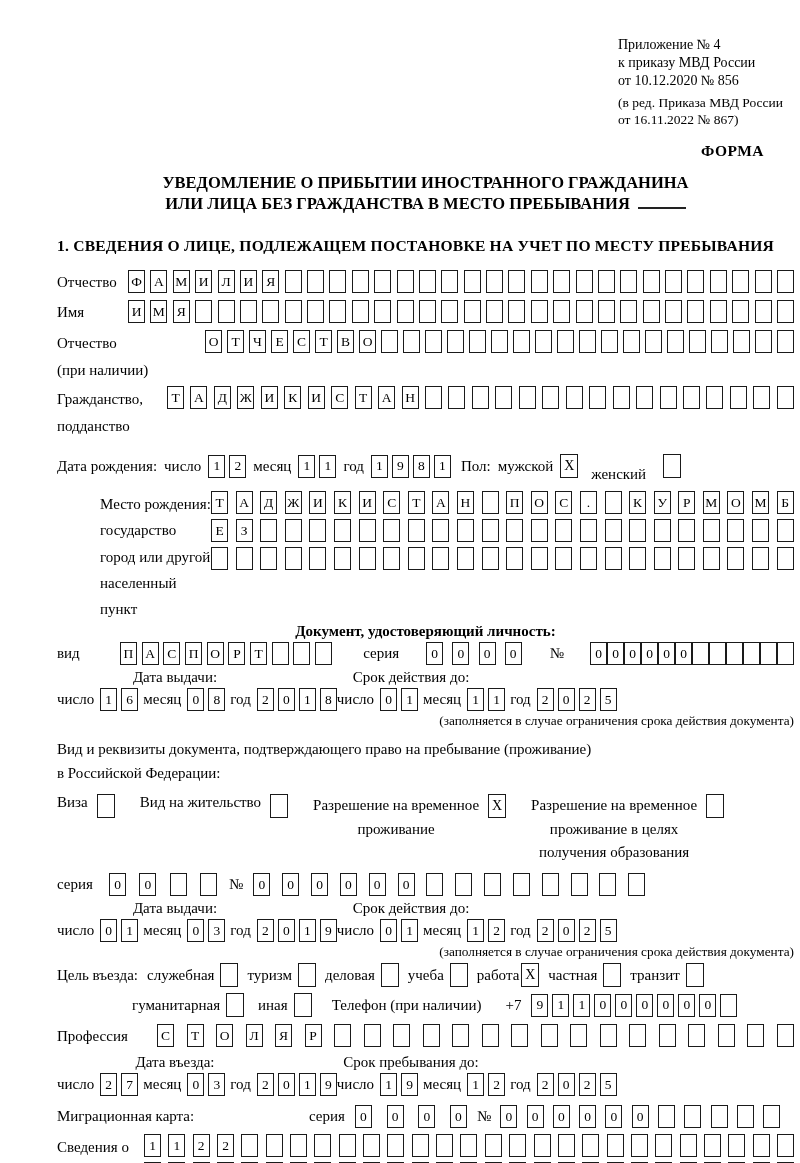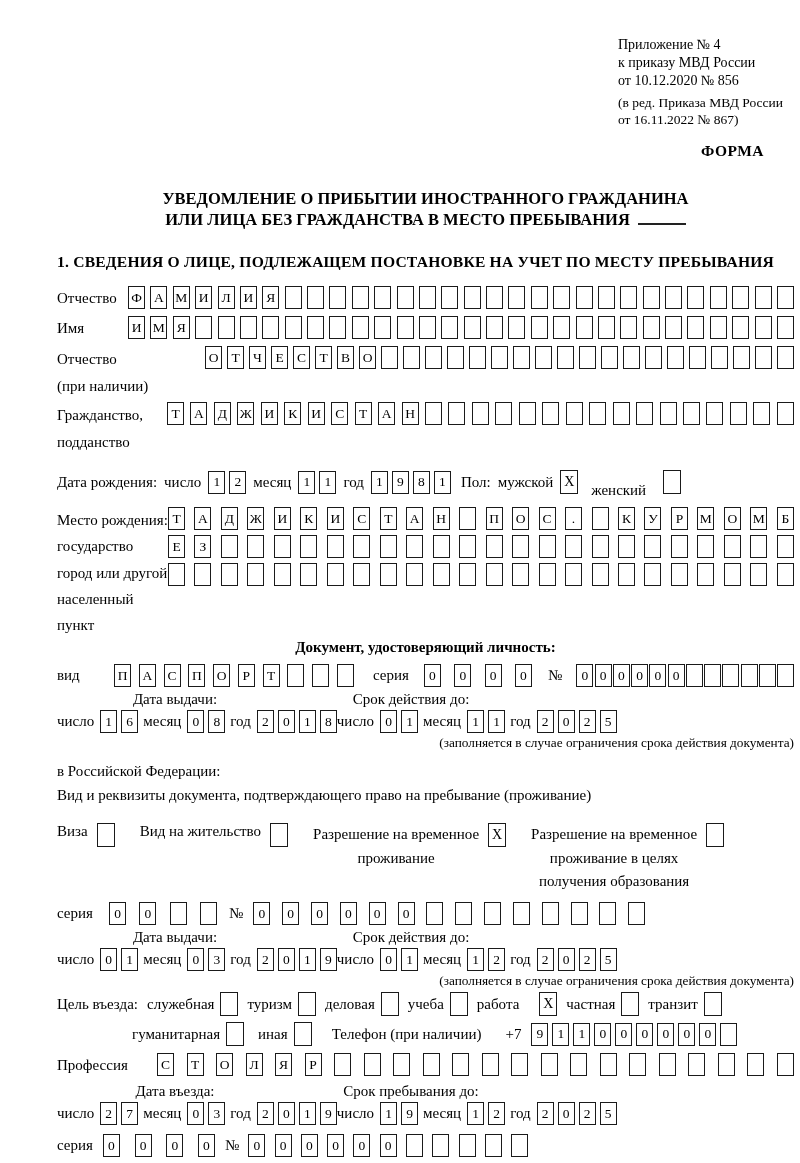--- a/index.html
+++ b/index.html
@@ -6,21 +6,21 @@
   .page{
     width:800px;height:1163px;margin:0 auto;background:#ffffff;color:#000;
     font-family:"Liberation Serif","DejaVu Serif",serif;font-size:15px;
     box-sizing:border-box;padding:36px 6px 0 57px;position:relative;overflow:hidden;
   }
   
   .hdr{margin-left:561px;font-size:14px;line-height:1.3;}
   .hdr .amend{margin-top:3px;font-size:13.5px;}
   .forma{margin-top:13px;margin-right:30px;text-align:right;font-weight:bold;font-size:15.5px;letter-spacing:.5px;}
   
-  .title{margin-top:28px;text-align:center;font-weight:bold;font-size:16.5px;line-height:1.32;}
+  .title{margin-top:12px;text-align:center;font-weight:bold;font-size:16.5px;line-height:1.32;}
   .blankline{display:inline-block;width:48px;border-bottom:2px solid #222;height:14px;margin-left:8px;}
   .sect{margin-top:22px;font-weight:bold;font-size:15.6px;letter-spacing:.2px;white-space:nowrap;}
   
   .frow{display:flex;align-items:flex-start;}
   .lbl{flex:none;line-height:1.25;}
   .lbl2{flex:none;line-height:1.8;}
   .boxes{display:flex;justify-content:space-between;min-height:23px;}
   .grow{flex:1;}
   .cell{
     box-sizing:border-box;flex:none;width:17px;height:23px;border:1.7px solid #1a1a1a;
@@ -32,21 +32,21 @@
     box-sizing:border-box;flex:none;width:18px;height:24px;border:1.7px solid #1a1a1a;
     display:inline-flex;align-items:center;justify-content:center;font-size:14px;background:#fff;
   }
   .center-bold{font-weight:bold;text-align:center;}
   .dhead{width:472px;display:flex;font-size:15px;}
   .dhead span{flex:1;text-align:center;}
   .daterow{width:472px;display:flex;justify-content:space-between;align-items:center;}
   .dg{display:inline-flex;align-items:center;gap:5px;}
   .dg .dlbl{margin-right:1px;}
   .note{font-size:13.3px;text-align:right;margin-top:2px;}
-  .optrow{display:flex;align-items:flex-start;gap:25px;margin-top:16px;}
+  .optrow{display:flex;align-items:flex-start;gap:25px;margin-top:9px;}
   .opt{display:inline-flex;align-items:flex-start;gap:9px;}
   .optlines{display:inline-flex;flex-direction:column;align-items:center;line-height:1.55;}
   .pair{display:inline-flex;align-items:center;gap:6px;}
   .prow{display:flex;align-items:center;gap:10px;}
   .lblcol div{line-height:1.75;}
   .boxcol .boxes{margin-bottom:5px;}
 </style>
 </head>
 <body>
 
@@ -236,21 +236,21 @@
         <span class="cell">8</span>
         <span class="cell">1</span>
       </span>
     <span style="margin-left:3px;">Пол:</span>
     <span>мужской</span>
     <span class="cb">X</span>
     <span style="margin-left:6px;margin-top:17px;">женский</span>
     <span class="cb" style="margin-left:10px;"></span>
   </div>
 
-  <div class="frow" style="margin-top:8px;">
+  <div class="frow" style="margin-top:8px;margin-left:43px;">
     <div class="lblcol" style="width:111px;">
       <div style="white-space:nowrap;">Место рождения:</div>
       <div>государство</div>
       <div>город или другой</div>
       <div>населенный пункт</div>
     </div>
     <div class="boxcol grow">
       <div class="boxes">
           <span class="cell">Т</span>
           <span class="cell">А</span>
@@ -327,21 +327,21 @@
           <span class="cell"></span>
           <span class="cell"></span>
           <span class="cell"></span>
           <span class="cell"></span>
         </div>
     </div>
   </div>
 
   <div class="center-bold" style="margin-top:1px;">Документ, удостоверяющий личность:</div>
 
-  <div class="prow" style="margin-top:8px;gap:5px;">
+  <div class="prow" style="margin-top:2px;gap:17px;">
     <span style="width:52px;">вид</span>
     <span class="boxes" style="width:240px;">
         <span class="cell">П</span>
         <span class="cell">А</span>
         <span class="cell">С</span>
         <span class="cell">П</span>
         <span class="cell">О</span>
         <span class="cell">Р</span>
         <span class="cell">Т</span>
         <span class="cell"></span>
@@ -412,22 +412,22 @@
           <span class="cell">2</span>
           <span class="cell">0</span>
           <span class="cell">2</span>
           <span class="cell">5</span>
         </span>
     </span>
   </div>
   <div class="note">(заполняется в случае ограничения срока действия документа)</div>
 
   <div style="margin-top:8px;line-height:1.6;">
+    <div>Вид и реквизиты документа, подтверждающего право на пребывание (проживание)</div>
     <div>в Российской Федерации:</div>
-    <div>Вид и реквизиты документа, подтверждающего право на пребывание (проживание)</div>
   </div>
 
   <div class="optrow">
     <span class="opt">
       <span>Виза</span>
       <span class="cb"></span>
     </span>
     <span class="opt">
       <span>Вид на жительство</span>
       <span class="cb"></span>
@@ -533,21 +533,21 @@
         <span class="cb"></span>
       </span>
     <span class="pair">
         <span>деловая</span>
         <span class="cb"></span>
       </span>
     <span class="pair">
         <span>учеба</span>
         <span class="cb"></span>
       </span>
-    <span class="pair" style="gap:20px;">
+    <span class="pair" style="gap:2px;">
         <span>работа</span>
         <span class="cb">X</span>
       </span>
     <span class="pair">
         <span>частная</span>
         <span class="cb"></span>
       </span>
     <span class="pair">
         <span>транзит</span>
         <span class="cb"></span>
@@ -646,20 +646,21 @@
         <span class="dgb">
           <span class="cell">2</span>
           <span class="cell">0</span>
           <span class="cell">2</span>
           <span class="cell">5</span>
         </span>
     </span>
   </div>
 
   <div class="prow" style="margin-top:9px;gap:0;">
+    <span style="width:252px;">Миграционная карта:</span>
     <span>серия</span>
     <span class="boxes" style="width:112px;margin-left:10px;">
         <span class="cell">0</span>
         <span class="cell">0</span>
         <span class="cell">0</span>
         <span class="cell">0</span>
       </span>
     <span style="margin:0 9px 0 10px;">№</span>
     <span class="boxes" style="width:280px;">
         <span class="cell">0</span>

